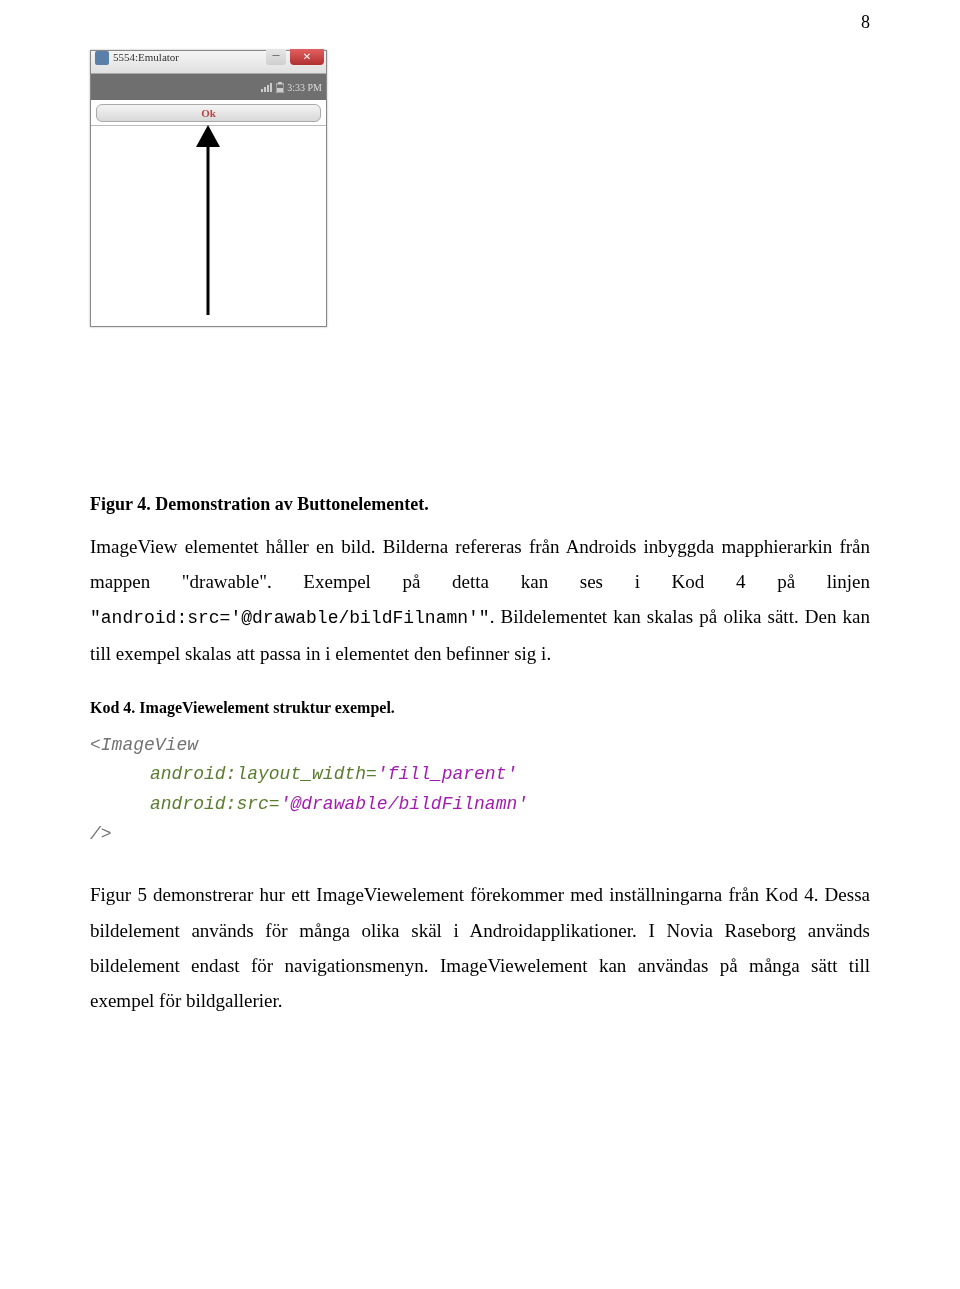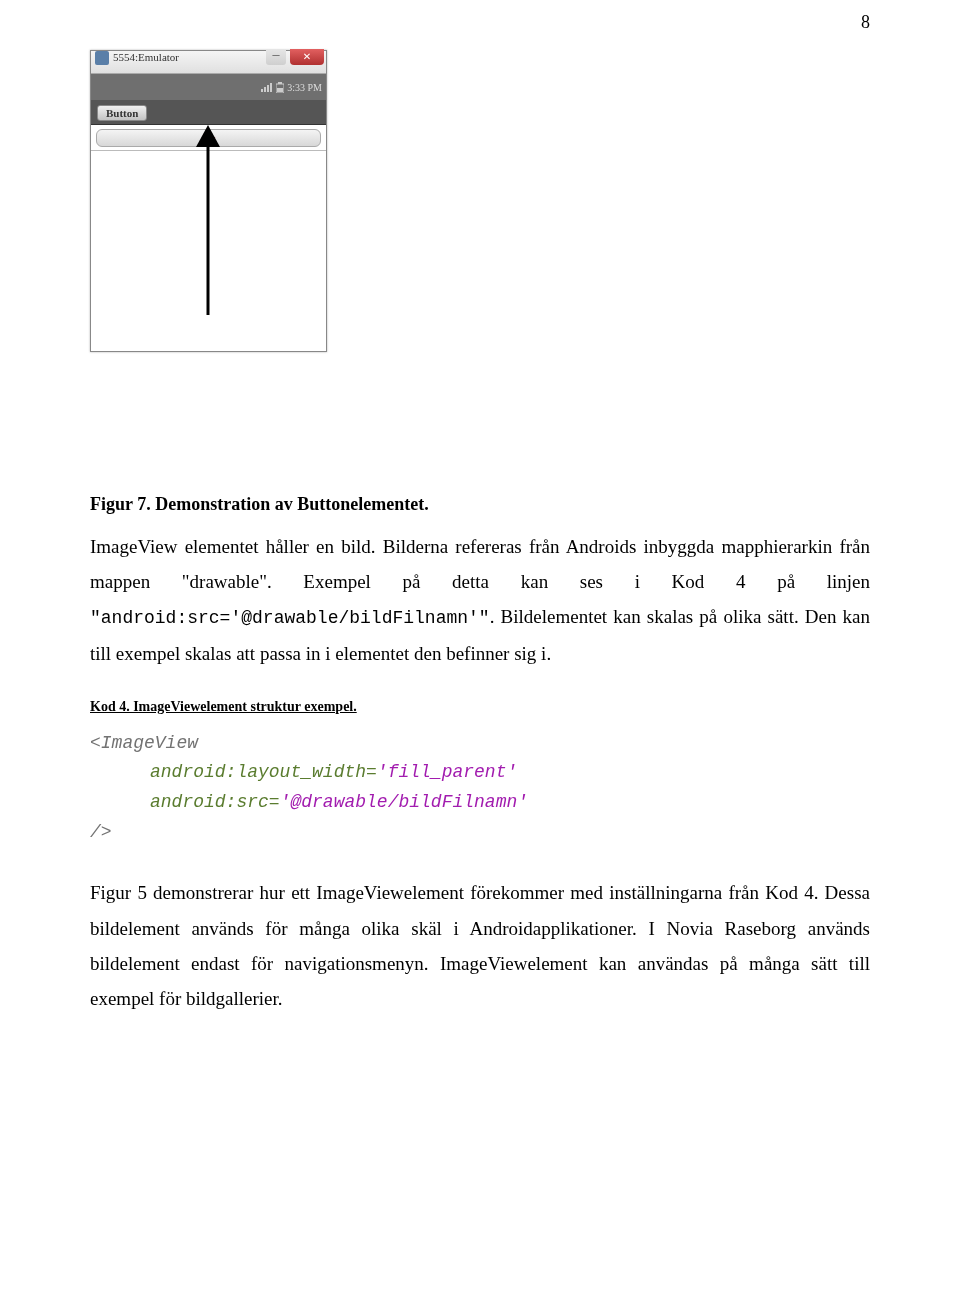--- a/index.html
+++ b/index.html
@@ -160,25 +160,24 @@
     font-size: 19px;
     line-height: 1.85;
     text-align: justify;
     margin-bottom: 16px;
   }
   .mono-inline {
     font-family: "Courier New", monospace;
     font-size: 18px;
   }
   .kod-title {
-    font-size: 14px;
+    font-size: 16px;
     font-weight: bold;
     margin-top: 28px;
     margin-bottom: 14px;
-    text-decoration: underline;
   }
   .code-block {
     font-family: "Courier New", monospace;
     font-size: 18px;
     font-style: italic;
     line-height: 1.65;
   }
   .code-block .tag { color: #737373; font-style: italic;}
   .code-block .attr { color: #5a7c2f; font-style: italic;}
   .code-block .val { color: #a21caf; font-style: italic;}
@@ -209,37 +208,34 @@
         </span>
         <span class="bat">
           <svg width="8" height="11">
               <rect x="2" y="0" width="4" height="2" fill="#ccc"></rect>
               <rect x="0" y="2" width="8" height="9" fill="none" stroke="#ccc" stroke-width="1"></rect>
               <rect x="1" y="6" width="6" height="4" fill="#ccc"></rect>
             </svg>
         </span>
         <span>3:33 PM</span>
       </div>
-      <div class="em-btn-row">
-        <span class="em-button">Button</span>
-      </div>
       <div class="em-okarea">
         <div class="em-ok-button">Ok</div>
       </div>
       <div class="em-body"></div>
     </div>
 
     <svg class="arrow-svg" width="80" height="200">
       <line x1="38" y1="12" x2="38" y2="190" stroke="#000" stroke-width="3"></line>
       <polygon points="38,0 26,22 50,22" fill="#000"></polygon>
     </svg>
 
   </div>
 
-  <div class="caption">Figur 7. Demonstration av Buttonelementet.</div>
+  <div class="caption">Figur 4. Demonstration av Buttonelementet.</div>
 
   <div class="para">
     <span>ImageView elementet håller en bild. Bilderna refereras från Androids inbyggda mapphierarkin från mappen "drawable". Exempel på detta kan ses i Kod 4 på linjen </span><span class="mono-inline">"android:src='@drawable/bildFilnamn'"</span><span>. Bildelementet kan skalas på olika sätt. Den kan till exempel skalas att passa in i elementet den befinner sig i.</span>
   </div>
 
   <div class="kod-title">Kod 4. ImageViewelement struktur exempel.</div>
 
   <div class="code-block">
     <span class="tag">&lt;ImageView</span><br>
     <span class="indent"><span class="attr">android:layout_width=</span><span class="val">'fill_parent'</span></span>

